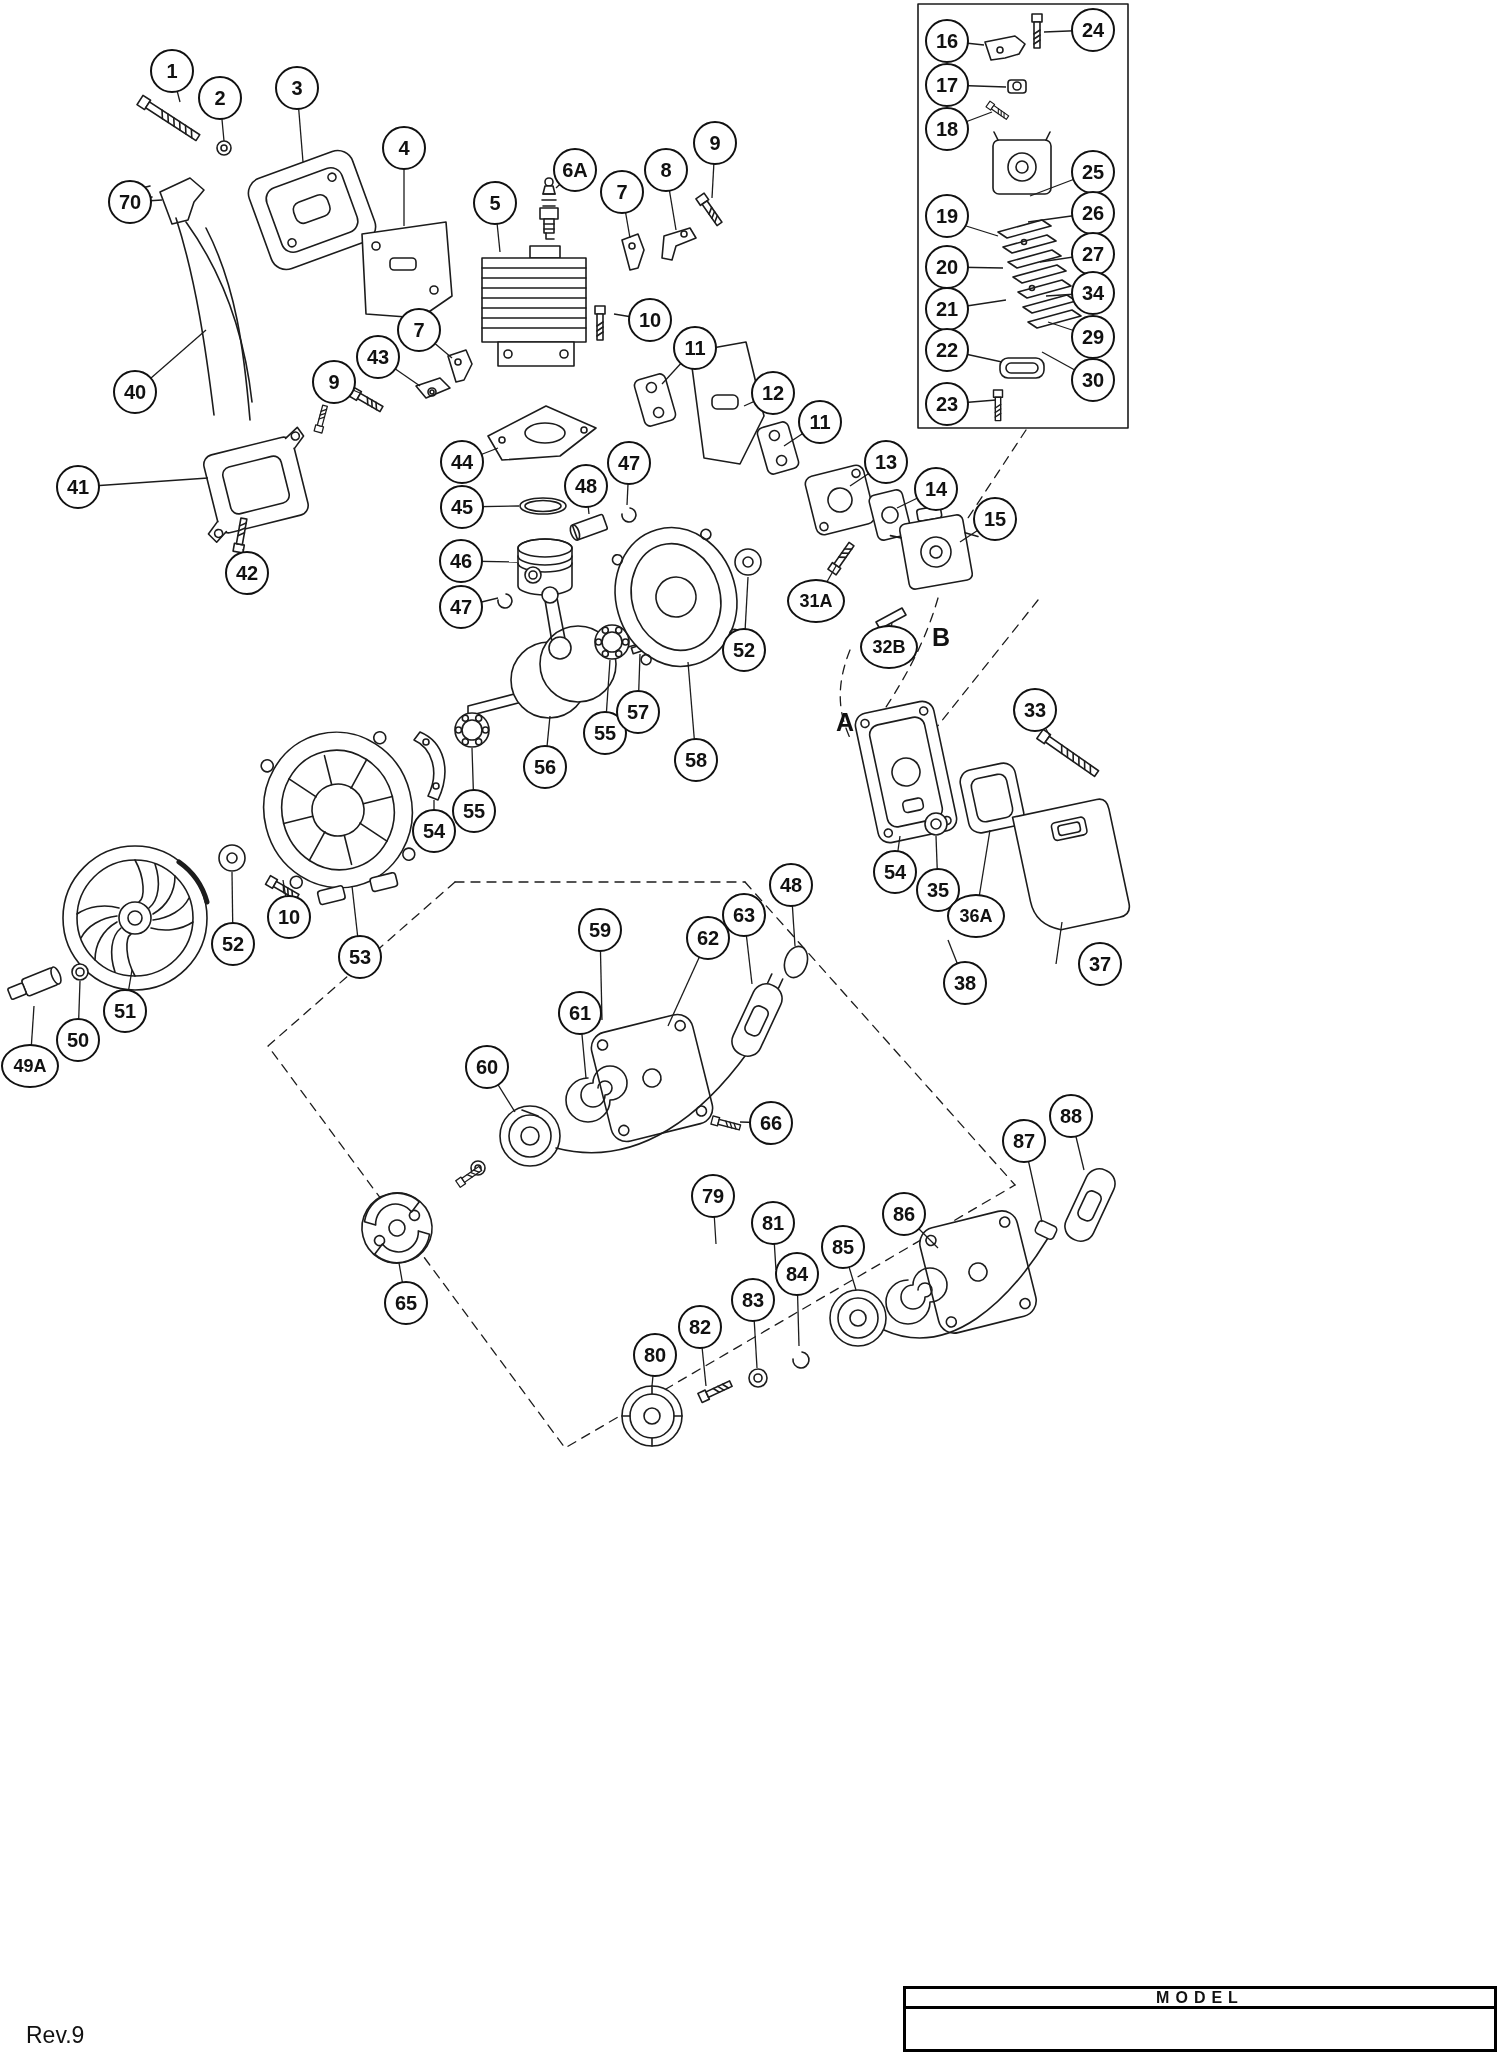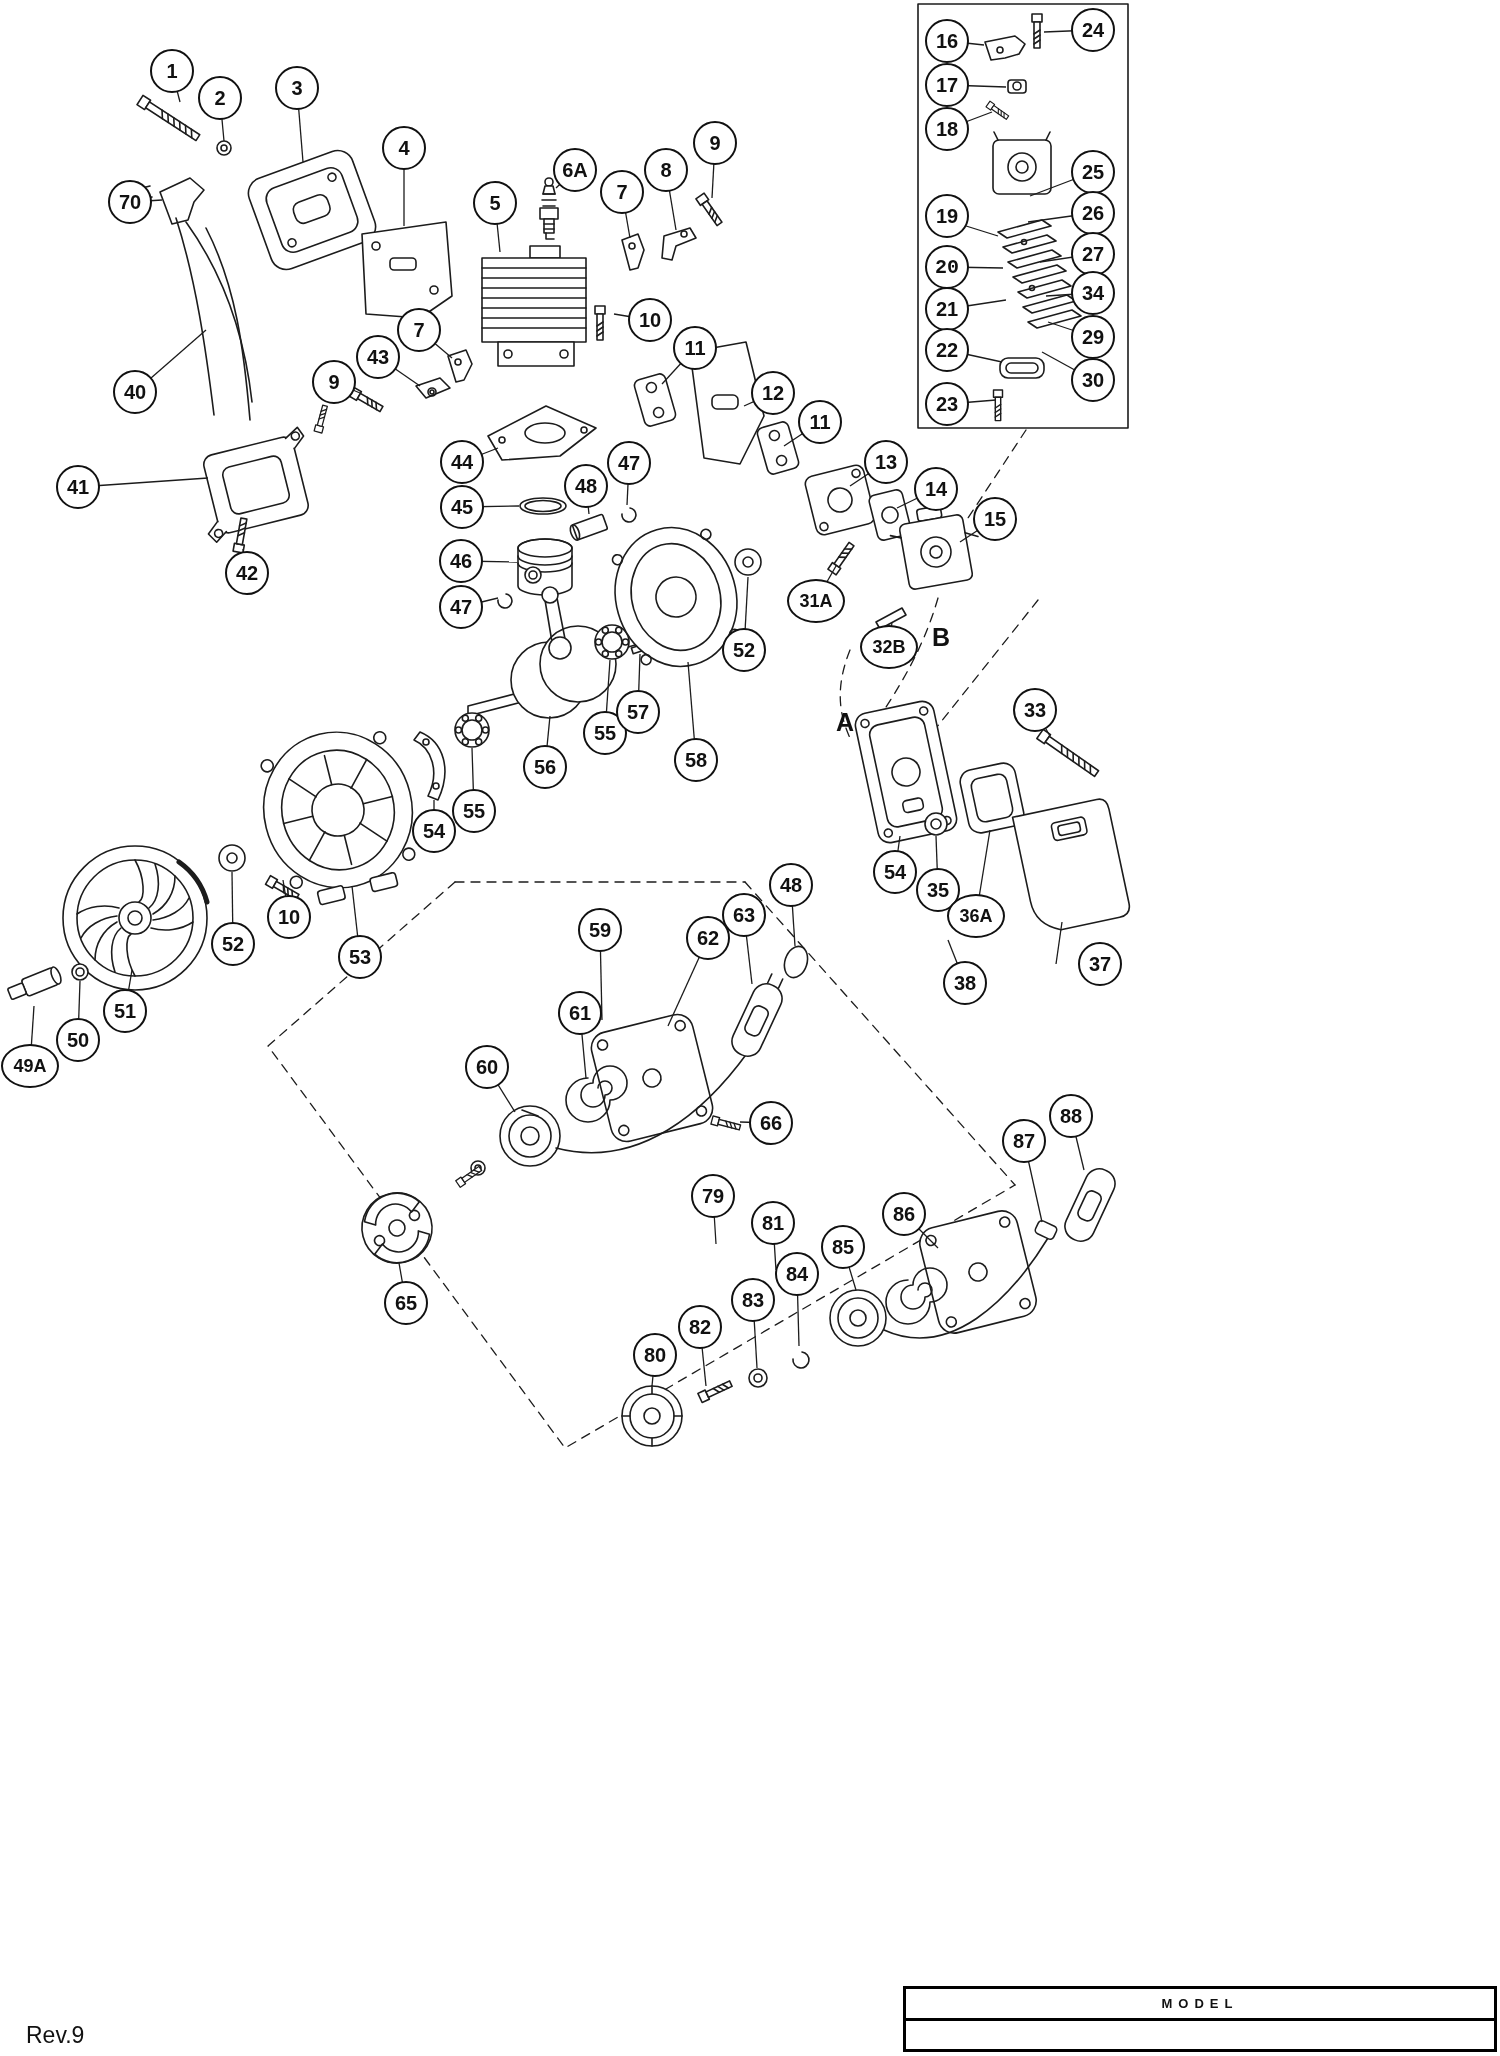--- a/index.html
+++ b/index.html
@@ -15,22 +15,22 @@
   #artwork .thick{stroke-width:5}
   #leaders line{stroke:#1c1c1c;stroke-width:1.3}
   #callout-layer{position:absolute;left:0;top:0;width:1500px;height:2056px;z-index:3;pointer-events:none}
   .callout{position:absolute;width:44px;height:44px;margin-left:-22px;margin-top:-22px;
     border:2.6px solid #111;border-radius:50%;background:#fff;display:flex;align-items:center;
     justify-content:center;font-size:20px;font-weight:bold}
   .callout.wide{width:58px;margin-left:-29px;font-size:18px}
   .section-label{position:absolute;transform:translate(-50%,-50%);font-size:25px;font-weight:bold}
   .titleblock{position:absolute;left:903px;top:1986px;width:594px;height:66px;border:3px solid #000;
     display:flex;flex-direction:column;background:#fff;z-index:4}
-  .tb-header{height:32px;border-bottom:3px solid #000;display:flex;align-items:center;justify-content:center;
-    font-size:13px;font-weight:bold;letter-spacing:6px}
+  .tb-header{height:20px;border-bottom:3px solid #000;display:flex;align-items:center;justify-content:center;
+    font-size:16px;font-weight:bold;letter-spacing:6px}
   .tb-model{flex:1;display:flex;align-items:center;font-size:30px;font-weight:bold;padding-left:10px;letter-spacing:1px}
   .rev-label{position:absolute;left:26px;top:2022px;font-size:23px;z-index:4}
 </style>
 </head>
 <body>
 
 <div class="page">
 
 <svg id="artwork" class="layer" width="1500" height="2056" viewBox="0 0 1500 2056">
   <defs>
@@ -562,21 +562,21 @@
       <div class="callout" style="left: 753px; top: 1300px;">83</div>
       <div class="callout" style="left: 797px; top: 1274px;">84</div>
       <div class="callout" style="left: 843px; top: 1247px;">85</div>
       <div class="callout" style="left: 904px; top: 1214px;">86</div>
       <div class="callout" style="left: 1024px; top: 1141px;">87</div>
       <div class="callout" style="left: 1071px; top: 1116px;">88</div>
       <div class="callout" style="left: 947px; top: 41px;">16</div>
       <div class="callout" style="left: 947px; top: 85px;">17</div>
       <div class="callout" style="left: 947px; top: 129px;">18</div>
       <div class="callout" style="left: 947px; top: 216px;">19</div>
-      <div class="callout" style="left: 947px; top: 267px; font-family: Liberation Mono, monospace;">20</div>
+      <div class="callout" style="left: 947px; top: 267px;">20</div>
       <div class="callout" style="left: 947px; top: 309px;">21</div>
       <div class="callout" style="left: 947px; top: 350px;">22</div>
       <div class="callout" style="left: 947px; top: 404px;">23</div>
       <div class="callout" style="left: 1093px; top: 30px;">24</div>
       <div class="callout" style="left: 1093px; top: 172px;">25</div>
       <div class="callout" style="left: 1093px; top: 213px;">26</div>
       <div class="callout" style="left: 1093px; top: 254px;">27</div>
       <div class="callout" style="left: 1093px; top: 293px;">34</div>
       <div class="callout" style="left: 1093px; top: 337px;">29</div>
       <div class="callout" style="left: 1093px; top: 380px;">30</div>

